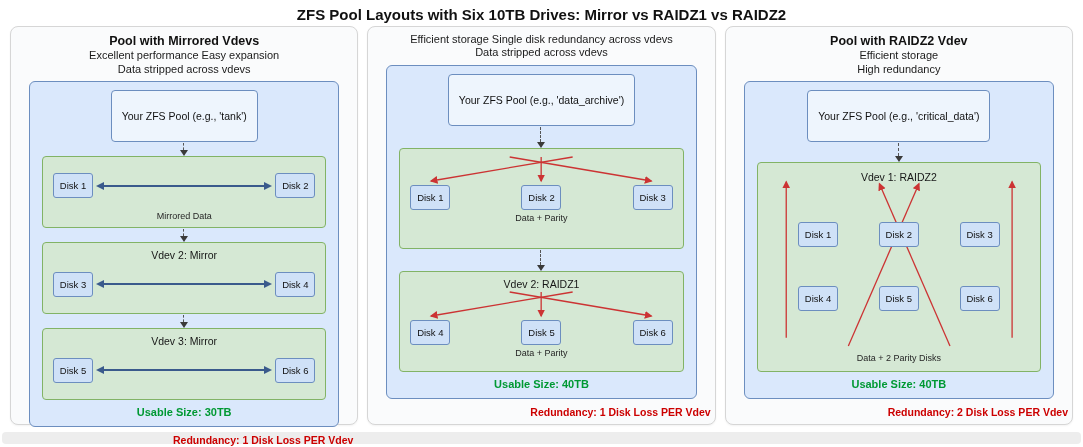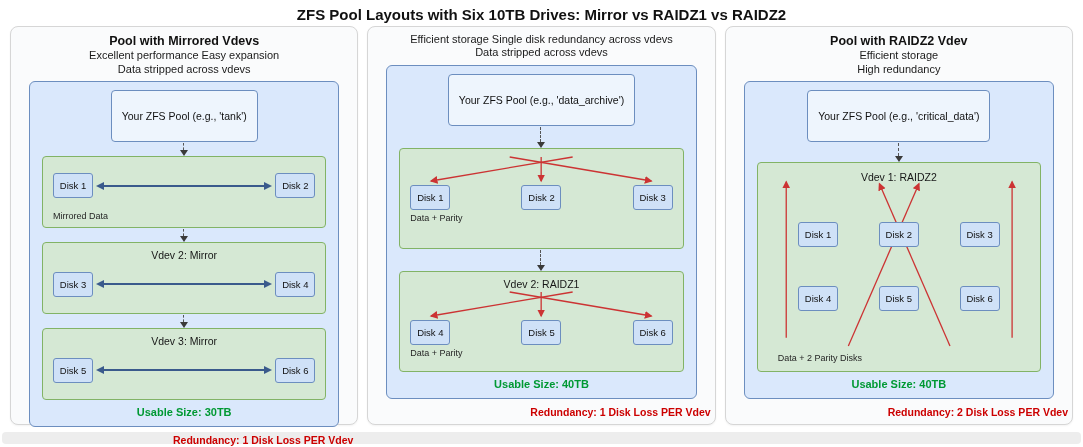--- a/index.html
+++ b/index.html
@@ -31,21 +31,21 @@
   .vdev-z2{flex:1;position:relative;padding:8px 20px}
   .disk{width:40px;background:var(--disk-fill,#cfe1f7);border:1px solid var(--disk-border,#6c8ebf);
         border-radius:3px;font-size:9.5px;text-align:center;padding:6px 2px;white-space:nowrap;z-index:1}
   .mirror-arrow{flex:1;height:2px;background:var(--mirror-arrow,#3a5a8c);margin:0 5px;position:relative}
   .mirror-arrow::before{content:"";position:absolute;left:-2px;top:-3px;width:0;height:0;
         border-top:4px solid transparent;border-bottom:4px solid transparent;
         border-right:8px solid var(--mirror-arrow,#3a5a8c)}
   .mirror-arrow::after{content:"";position:absolute;right:-2px;top:-3px;width:0;height:0;
         border-top:4px solid transparent;border-bottom:4px solid transparent;
         border-left:8px solid var(--mirror-arrow,#3a5a8c)}
-  .vdev-note{text-align:left;font-size:9px;color:#262626;margin-top:3px;z-index:1}
+  .vdev-note{text-align:center;font-size:9px;color:#262626;margin-top:3px;z-index:1}
   .fan{width:100%;height:30px;display:block}
   .rl{stroke:var(--raidz-arrow,#cc3333);stroke-width:1.3;fill:none}
   .mfill{fill:var(--raidz-arrow,#cc3333)}
   .overlay{position:absolute;inset:0;width:100%;height:100%;z-index:0}
   .disk-grid{flex:1;display:grid;grid-template-columns:repeat(3,1fr);align-content:space-evenly;
         justify-items:center;z-index:1}
   .usable{margin-top:auto;padding-top:6px;font-size:11px;font-weight:bold;color:var(--usable-color,#009933)}
   .redundancy{text-align:right;font-size:10.5px;font-weight:bold;color:var(--redundancy-color,#cc0000);padding:5px 0 2px}
   .bottom-strip{height:12px;background:#ededed;border-radius:4px;margin:7px 2px 0}
 </style>

